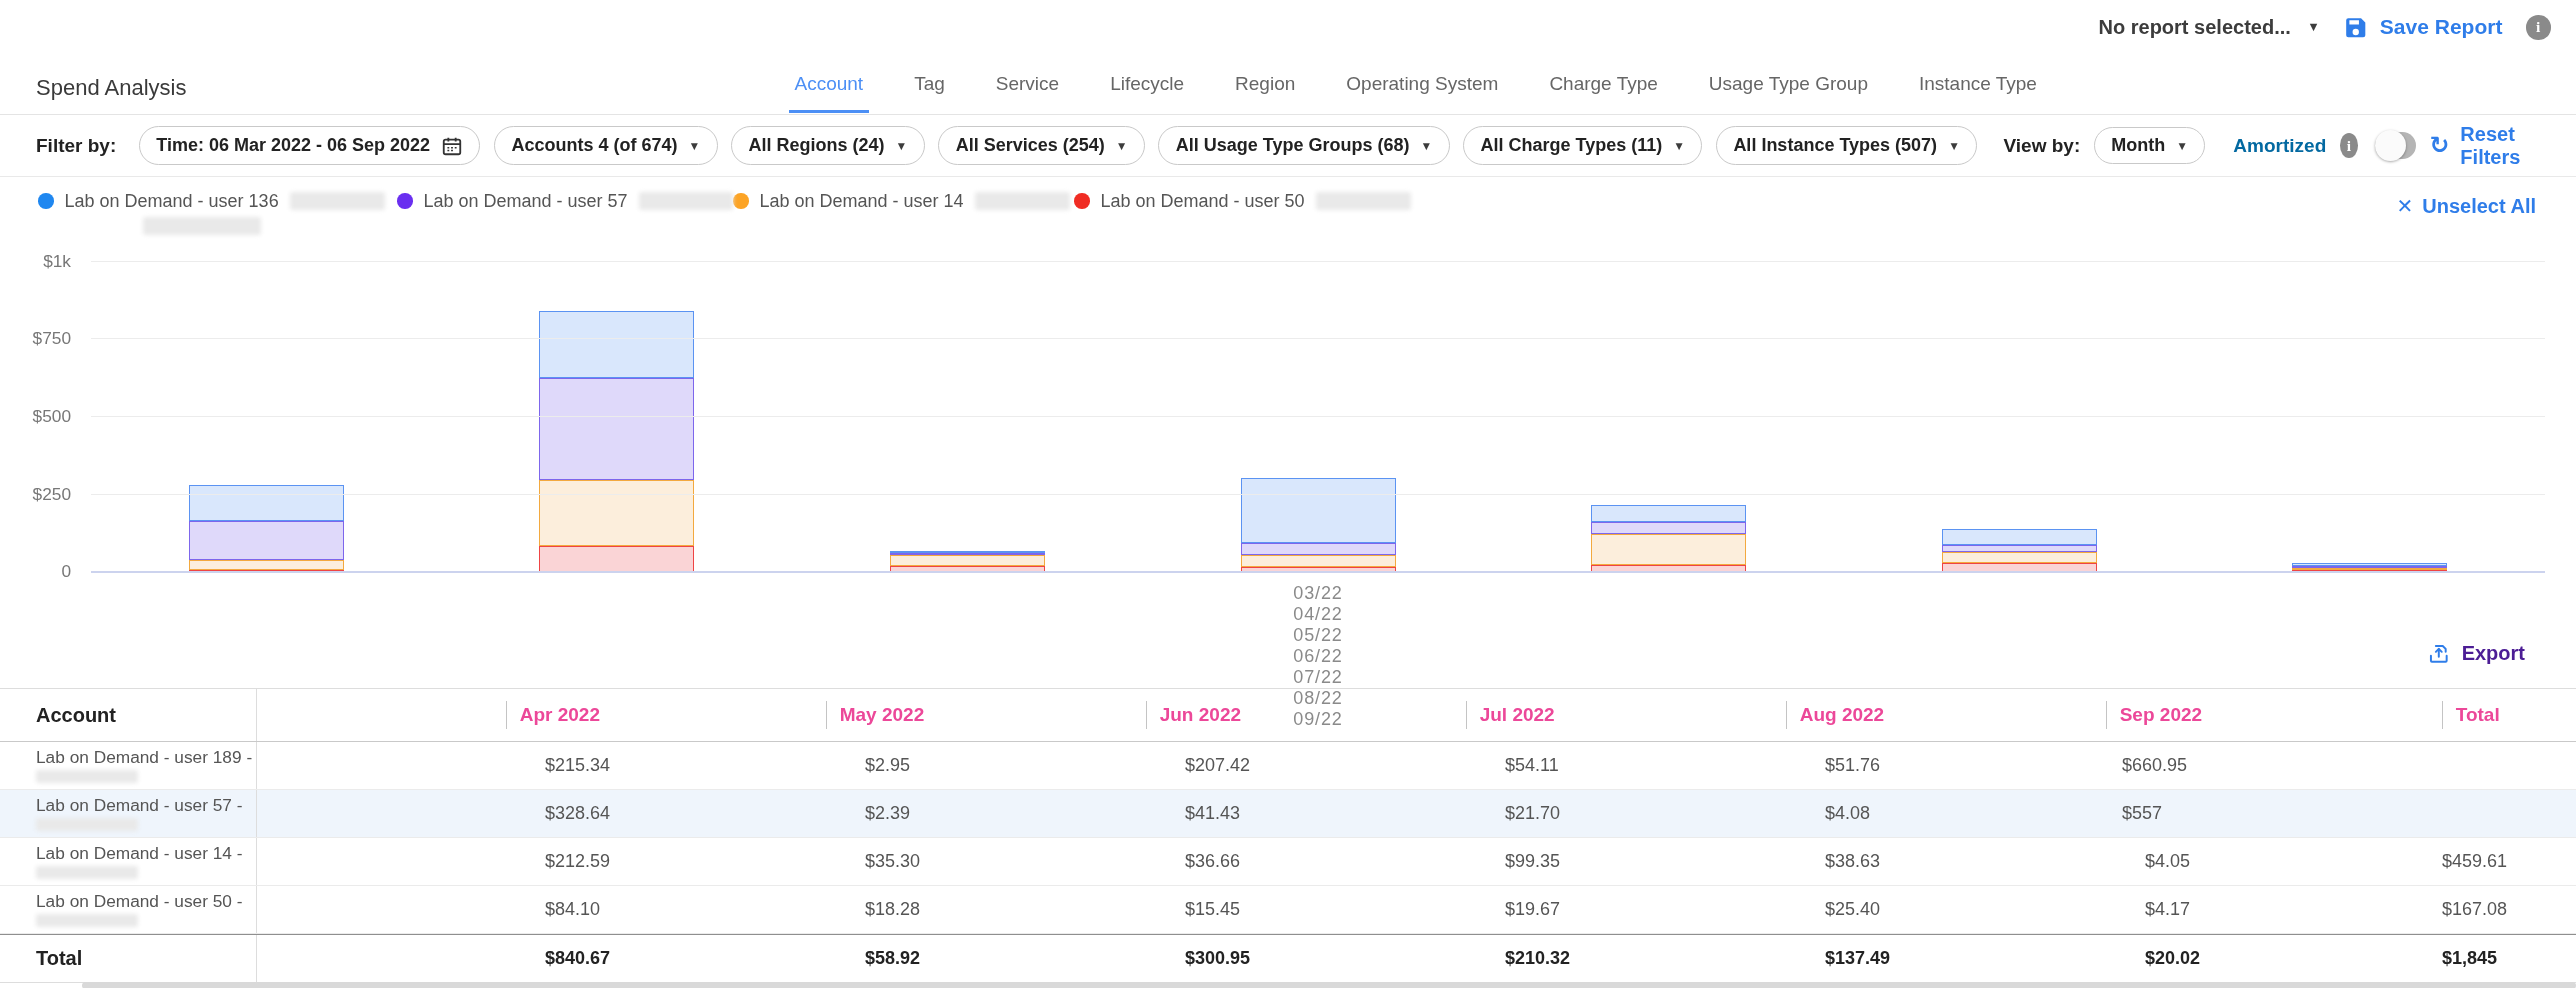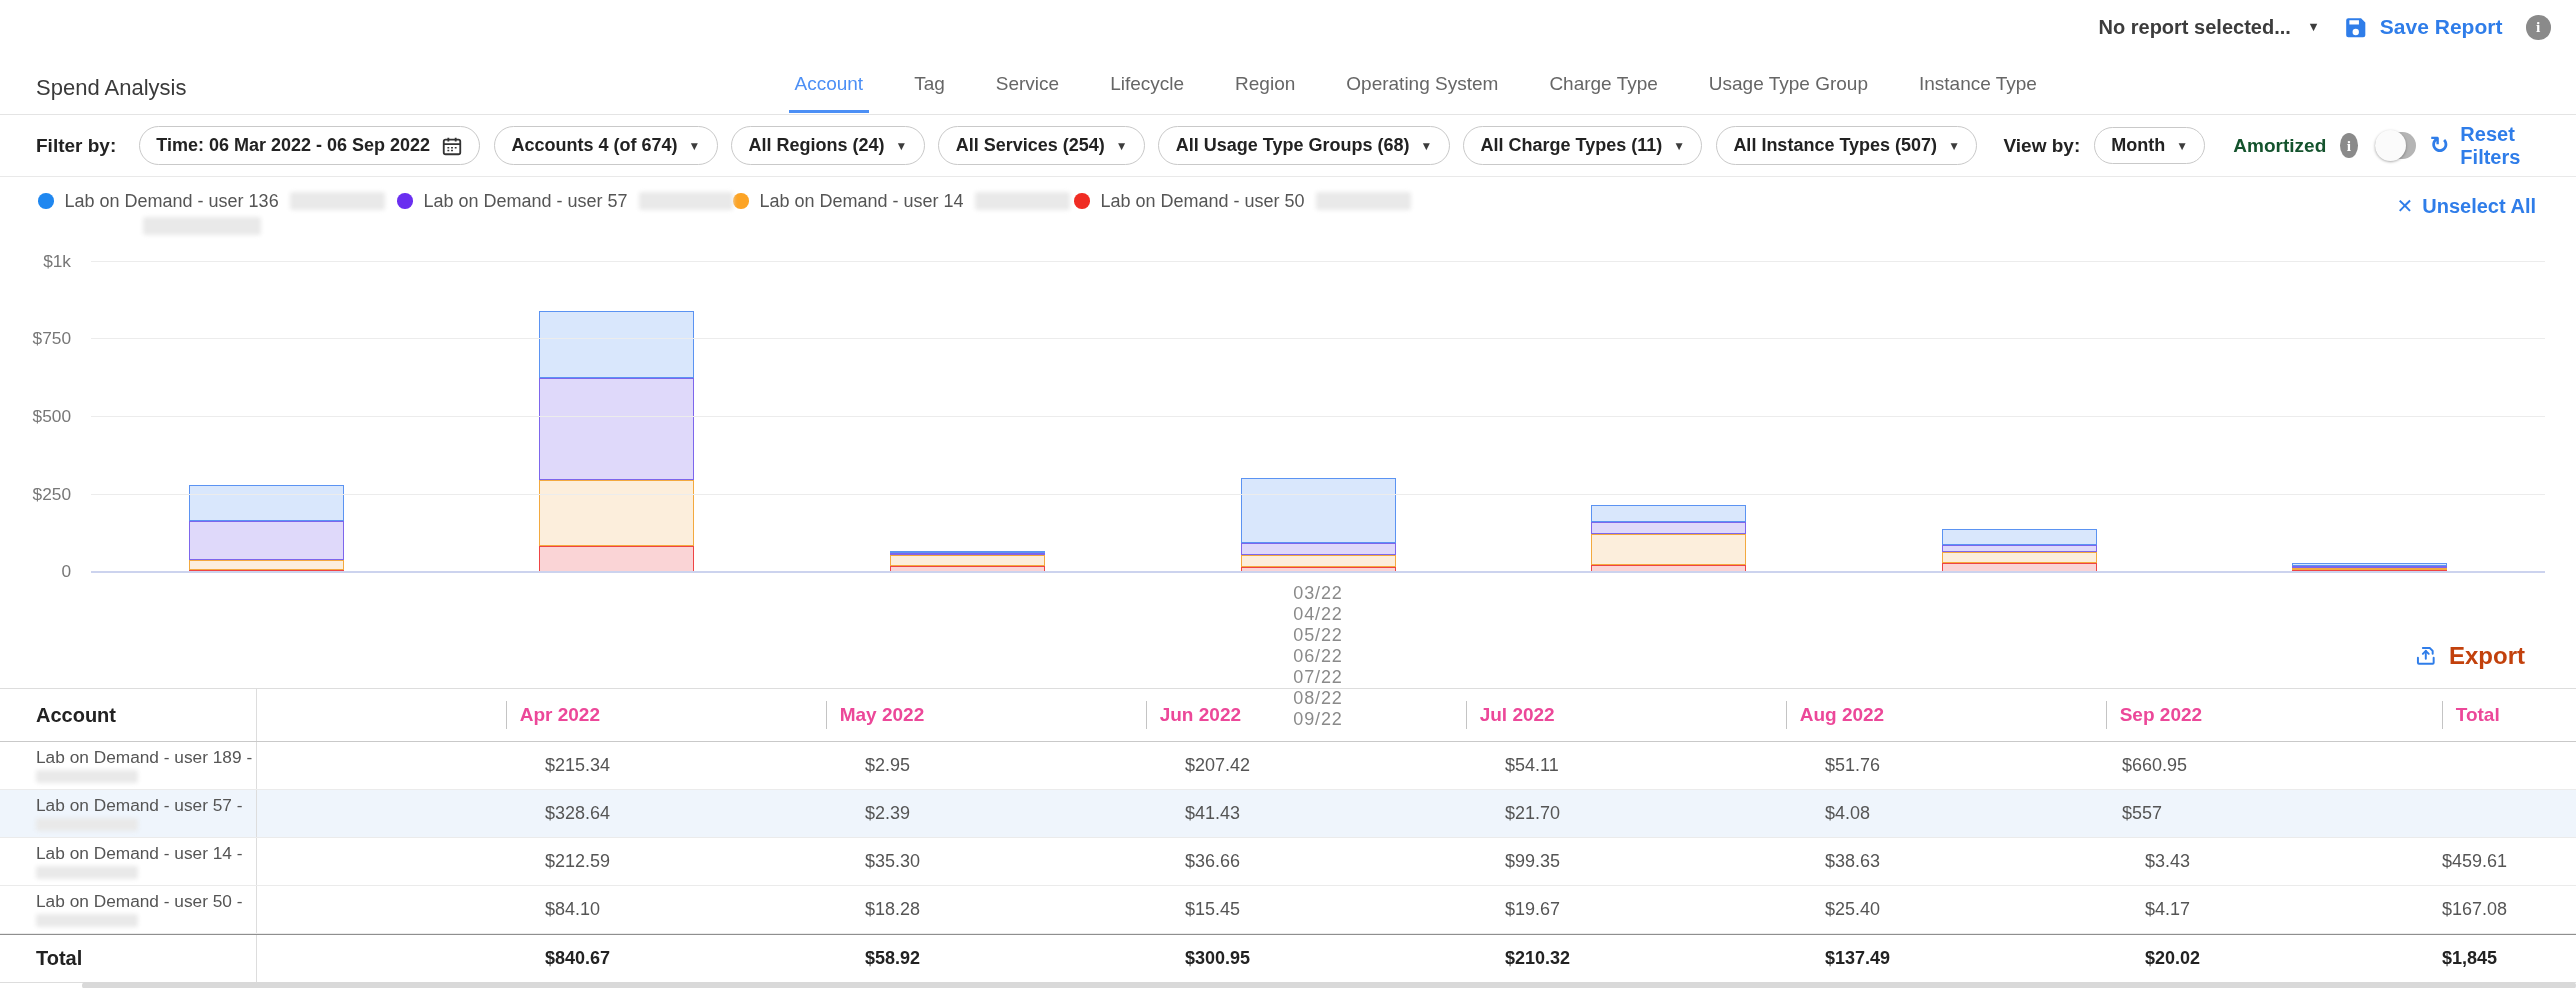--- a/index.html
+++ b/index.html
@@ -20,21 +20,21 @@
   .tabs { position:absolute; left:789px; top:0; height:60px; display:flex; align-items:center; gap:40px; }
   .tab { font-size:19px; color:#666; padding:16.4px 5.5px 14.5px 5.5px; cursor:pointer; border-bottom:3.6px solid transparent; white-space:nowrap; }
   .tab.active { color:#4C8FF5; border-bottom-color:#4C8FF5; }
 
   
   .filterbar { position:absolute; top:115px; left:0; width:2576px; height:62px; border-bottom:0.9px solid #e9e9e9; display:flex; align-items:center; padding:0 36px; gap:13.6px; }
   .filter-label { font-weight:700; font-size:19px; color:#222; margin-right:9px; white-space:nowrap; }
   .pill { display:inline-flex; align-items:center; gap:11px; border:1.4px solid #c9c9c9; border-radius:22px; background:#fff; padding:7.3px 16.4px; font-weight:700; font-size:18px; color:#222; cursor:pointer; white-space:nowrap; }
   .pill .caret { font-size:11.8px; }
   .viewby-label { font-weight:700; font-size:19px; color:#222; margin-left:12.7px; white-space:nowrap; }
-  .amortized-label { font-weight:700; font-size:19px; color:#14532d; margin-left:14.5px; white-space:nowrap;text-align:right; }
+  .amortized-label { font-weight:700; font-size:19px; color:#0369a1; margin-left:14.5px; white-space:nowrap;text-align:right; }
   .toggle { width:56px; height:27px; border-radius:14.5px; background:#b5b5b5; position:relative; cursor:pointer; margin-left:3.6px; }
   .toggle .knob { position:absolute; left:0px; top:-1.8px; width:31px; height:31px; border-radius:50%; background:#fbfbfb; box-shadow:0 0.9px 2.7px rgba(0,0,0,.35); }
   .reset-btn { margin-left:auto; display:flex; align-items:center; gap:11px; color:#2F7DE9; font-weight:700; font-size:20px; cursor:pointer; }
   .refresh-glyph { font-size:23.6px; font-weight:700; line-height:1; }
 
   
   .legendbar { position:absolute; top:178px; left:0; width:2576px; height:67px; }
   .legend-items { position:absolute; left:38px; top:12.7px; display:flex; align-items:flex-start; }
   .legend-item { display:flex; flex-direction:column; cursor:pointer; }
   .legend-line1 { display:flex; align-items:center; gap:11px; }
@@ -51,21 +51,21 @@
   .ytick { position:absolute; left:0; width:71px; text-align:right; font-size:17.3px; color:#777; transform:translateY(-50%); }
   .plot { position:absolute; left:91px; top:15.5px; width:2454px; height:311px; display:flex; align-items:flex-end; }
   .slot { flex:1 1 0; display:flex; justify-content:center; align-items:flex-end; height:100%; }
   .bar { width:155px; display:flex; flex-direction:column; justify-content:flex-end; }
   .seg { width:100%; border-width:1.8px; border-style:solid; }
   .xlabels { position:absolute; left:91px; top:338px; width:2454px; display:flex;flex-direction:column; }
   .xlabel { flex:1 1 0; text-align:center; font-size:18px; color:#8a8a8a; letter-spacing:0.9px; }
 
   
   .export-row { position:absolute; top:636px; left:0; width:2576px; height:47px; }
-  .export-btn { position:absolute; right:51px; top:5.5px; display:flex; align-items:center; gap:11px; color:#c2410c; font-weight:700; font-size:24px; cursor:pointer; }
+  .export-btn { position:absolute; right:51px; top:5.5px; display:flex; align-items:flex-end; gap:11px; color:#4c1d95; font-weight:700; font-size:20px; cursor:pointer; }
 
   
   .spendtable { position:absolute; top:688px; left:0; width:2576px; border-top:0.9px solid #ddd; }
   .trow { display:grid; grid-template-columns:257px 238px repeat(6,320px) 1fr; align-items:stretch; }
   .trow.head { height:53px; border-bottom:0.9px solid #c9c9c9; }
   .trow.datarow { height:48px; border-bottom:0.9px solid #ebebeb; }
   .trow.totalrow { height:49px; border-top:1.8px solid #8f8f8f; border-bottom:0.9px solid #ddd; }
   .trow.hl { background:#EFF5FC;text-align:center; }
   .cell { display:flex; align-items:center; font-size:18px; color:#555; padding-left:50px; }
   .cell.acc { padding-left:36px; border-right:0.9px solid #ddd; flex-direction:column; align-items:flex-start; justify-content:center; gap:3.6px; }
@@ -360,21 +360,21 @@
         <div class="cell acc">
           <div class="rowlabel">Lab on Demand - user 14 -</div>
           <div class="blur-block"></div>
         </div>
         <div class="cell gapcell"></div>
         <div class="cell">$212.59</div>
         <div class="cell">$35.30</div>
         <div class="cell">$36.66</div>
         <div class="cell">$99.35</div>
         <div class="cell">$38.63</div>
-        <div class="cell">$3.43</div>
+        <div class="cell">$4.05</div>
         <div class="cell totcol">$459.61</div>
       </div>
       <div class="trow datarow">
         <div class="cell acc">
           <div class="rowlabel">Lab on Demand - user 50 -</div>
           <div class="blur-block"></div>
         </div>
         <div class="cell gapcell"></div>
         <div class="cell">$84.10</div>
         <div class="cell">$18.28</div>

